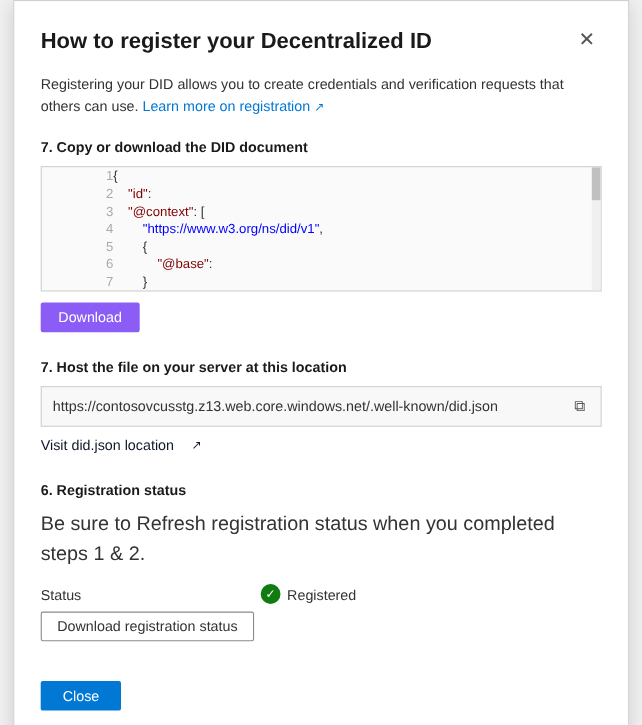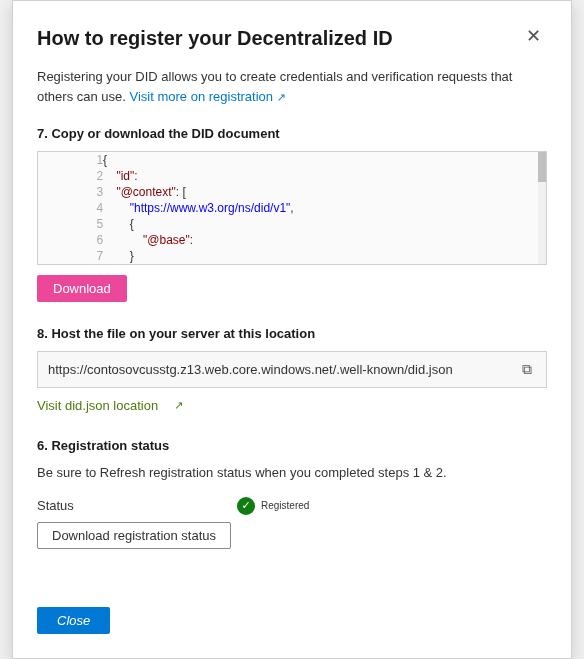--- a/index.html
+++ b/index.html
@@ -132,21 +132,21 @@
     .scrollbar-thumb {
       position: absolute;
       right: 0;
       top: 0;
       width: 8px;
       height: 30px;
       background: #c0c0c0;
     }
 
     .download-btn {
-      background: #ec4899;
+      background: #8b5cf6;
       color: #ffffff;
       border: none;
       padding: 6px 16px;
       font-size: 13px;
       font-weight: 400;
       cursor: pointer;
       border-radius: 2px;
     }
 
     .host-url-container {
@@ -171,33 +171,33 @@
       background: none;
       border: none;
       cursor: pointer;
       padding: 2px 4px;
       color: #555;
       font-size: 14px;
     }
 
     .visit-link {
       font-size: 13px;
-      color: #4d7c0f;
+      color: #0f172a;
       text-decoration: none;
       display: inline-flex;
       align-items: center;
       gap: 16px;
     }
 
     .registration-status-section {
       margin-bottom: 20px;
     }
 
     .status-description {
-      font-size: 13px;
+      font-size: 18px;
       color: #333;
       margin-bottom: 14px;
       line-height: 1.5;
     }
 
     .status-row {
       display: flex;
       align-items: center;
       margin-bottom: 7px;
     }
@@ -221,21 +221,21 @@
       border-radius: 50%;
       background: #107c10;
       display: flex;
       align-items: center;
       justify-content: center;
       color: white;
       font-size: 11px;
     }
 
     .status-text {
-      font-size: 10px;
+      font-size: 13px;
       color: #333;
     }
 
     .refresh-btn {
       background: #ffffff;
       color: #333;
       border: 1px solid #8a8a8a;
       padding: 5px 14px;
       font-size: 13px;
       cursor: pointer;
@@ -250,35 +250,34 @@
     }
 
     .close-dialog-btn {
       background: #0078d4;
       color: #ffffff;
       border: none;
       padding: 6px 20px;
       font-size: 13px;
       cursor: pointer;
       border-radius: 2px;
-      font-style: italic;
     }
   </style>
 </head>
 <body>
 
 <div class="modal">
   <div class="modal-header">
     <h1 class="modal-title">How to register your Decentralized ID</h1>
     <button class="close-btn">✕</button>
   </div>
 
   <p class="description">
     <span>Registering your DID allows you to create credentials and verification requests that others can use.</span>
-    <a href="#">Visit more on registration</a>
+    <a href="#">Learn more on registration</a>
     <span style="font-size:11px; color:#0078d4;"> ↗</span>
   </p>
 
   <div class="section">
     <p class="section-title">7. Copy or download the DID document</p>
     <div class="code-block">
       <table class="code-table">
         <tbody>
           <tr>
             <td class="line-num">1</td>
@@ -311,21 +310,21 @@
         </tbody>
       </table>
       <div class="scrollbar-indicator">
         <div class="scrollbar-thumb"></div>
       </div>
     </div>
     <button class="download-btn">Download</button>
   </div>
 
   <div class="section">
-    <p class="section-title">8. Host the file on your server at this location</p>
+    <p class="section-title">7. Host the file on your server at this location</p>
     <div class="host-url-container">
       <span class="host-url-text">https://contosovcusstg.z13.web.core.windows.net/.well-known/did.json</span>
       <button class="copy-btn" title="Copy">
         <span>⧉</span>
       </button>
     </div>
     <a href="#" class="visit-link">
       <span>Visit did.json location</span>
       <span style="font-size:11px;">↗</span>
     </a>

